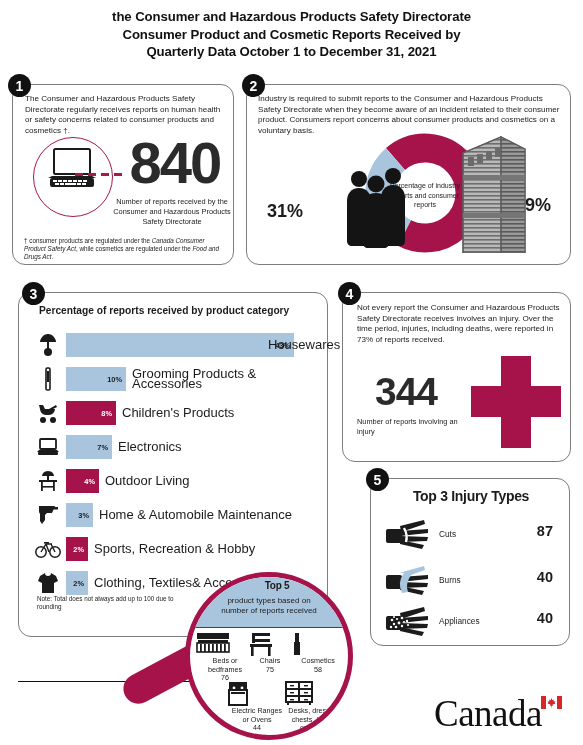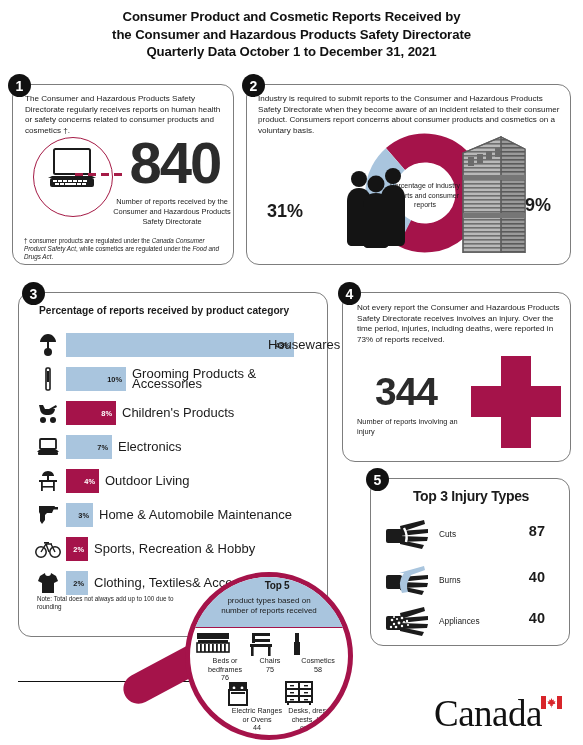--- a/index.html
+++ b/index.html
@@ -116,21 +116,21 @@
 
   
   #p5{left:370px;top:478px;width:200px;height:168px;}
   #p5 .hd{
     position:absolute;left:0;top:9px;width:200px;text-align:center;
     font-weight:bold;font-size:14px;color:#1b1b1b;letter-spacing:-0.3px;
   }
   .inj{position:absolute;left:10px;width:184px;height:40px;}
   .inj .ic{position:absolute;left:0;top:0;width:54px;height:40px;display:flex;align-items:center;justify-content:center;}
   .inj .nm{position:absolute;left:58px;top:14px;font-size:8.3px;color:#1b1b1b;}
-  .inj .ct{position:absolute;right:20px;top:8px;font-size:14.5px;font-weight:bold;color:#1b1b1b;margin-left:46px;}
+  .inj .ct{position:absolute;right:12px;top:8px;font-size:14.5px;font-weight:bold;color:#1b1b1b;margin-left:46px;}
 
   
   .mag-handle{
     position:absolute;left:124px;top:676px;width:110px;height:30px;
     background:#a5134a;border-radius:15px;
     transform:rotate(-28deg);transform-origin:10px 15px;z-index:28;
   }
   .mag-neck{
     position:absolute;left:216px;top:663px;width:36px;height:26px;
     background:#a5134a;transform:rotate(-28deg);z-index:28;
@@ -168,22 +168,22 @@
   .flag .br{right:0;}
   .flag .leaf{position:absolute;left:6px;top:1px;width:9px;height:11px;}
   svg{display:block;}
 </style>
 </head>
 <body>
 
 <div class="page">
 
   <div class="title">
+    <div>the Consumer and Hazardous Products Safety Directorate</div>
     <div>Consumer Product and Cosmetic Reports Received by</div>
-    <div>the Consumer and Hazardous Products Safety Directorate</div>
     <div>Quarterly Data October 1 to December 31, 2021</div>
   </div>
 
   <div class="badge" style="left:8px;top:74px;">1</div>
   <div class="panel" id="p1">
     <div class="p1txt body-txt">The Consumer and Hazardous Products Safety Directorate regularly receives reports on human health or safety concerns related to consumer products and cosmetics †.</div>
 
     <div class="laptop-circle"></div>
     <span style="position:absolute;left:33px;top:62px;">
       <svg width="52" height="44" viewBox="0 0 52 44">

